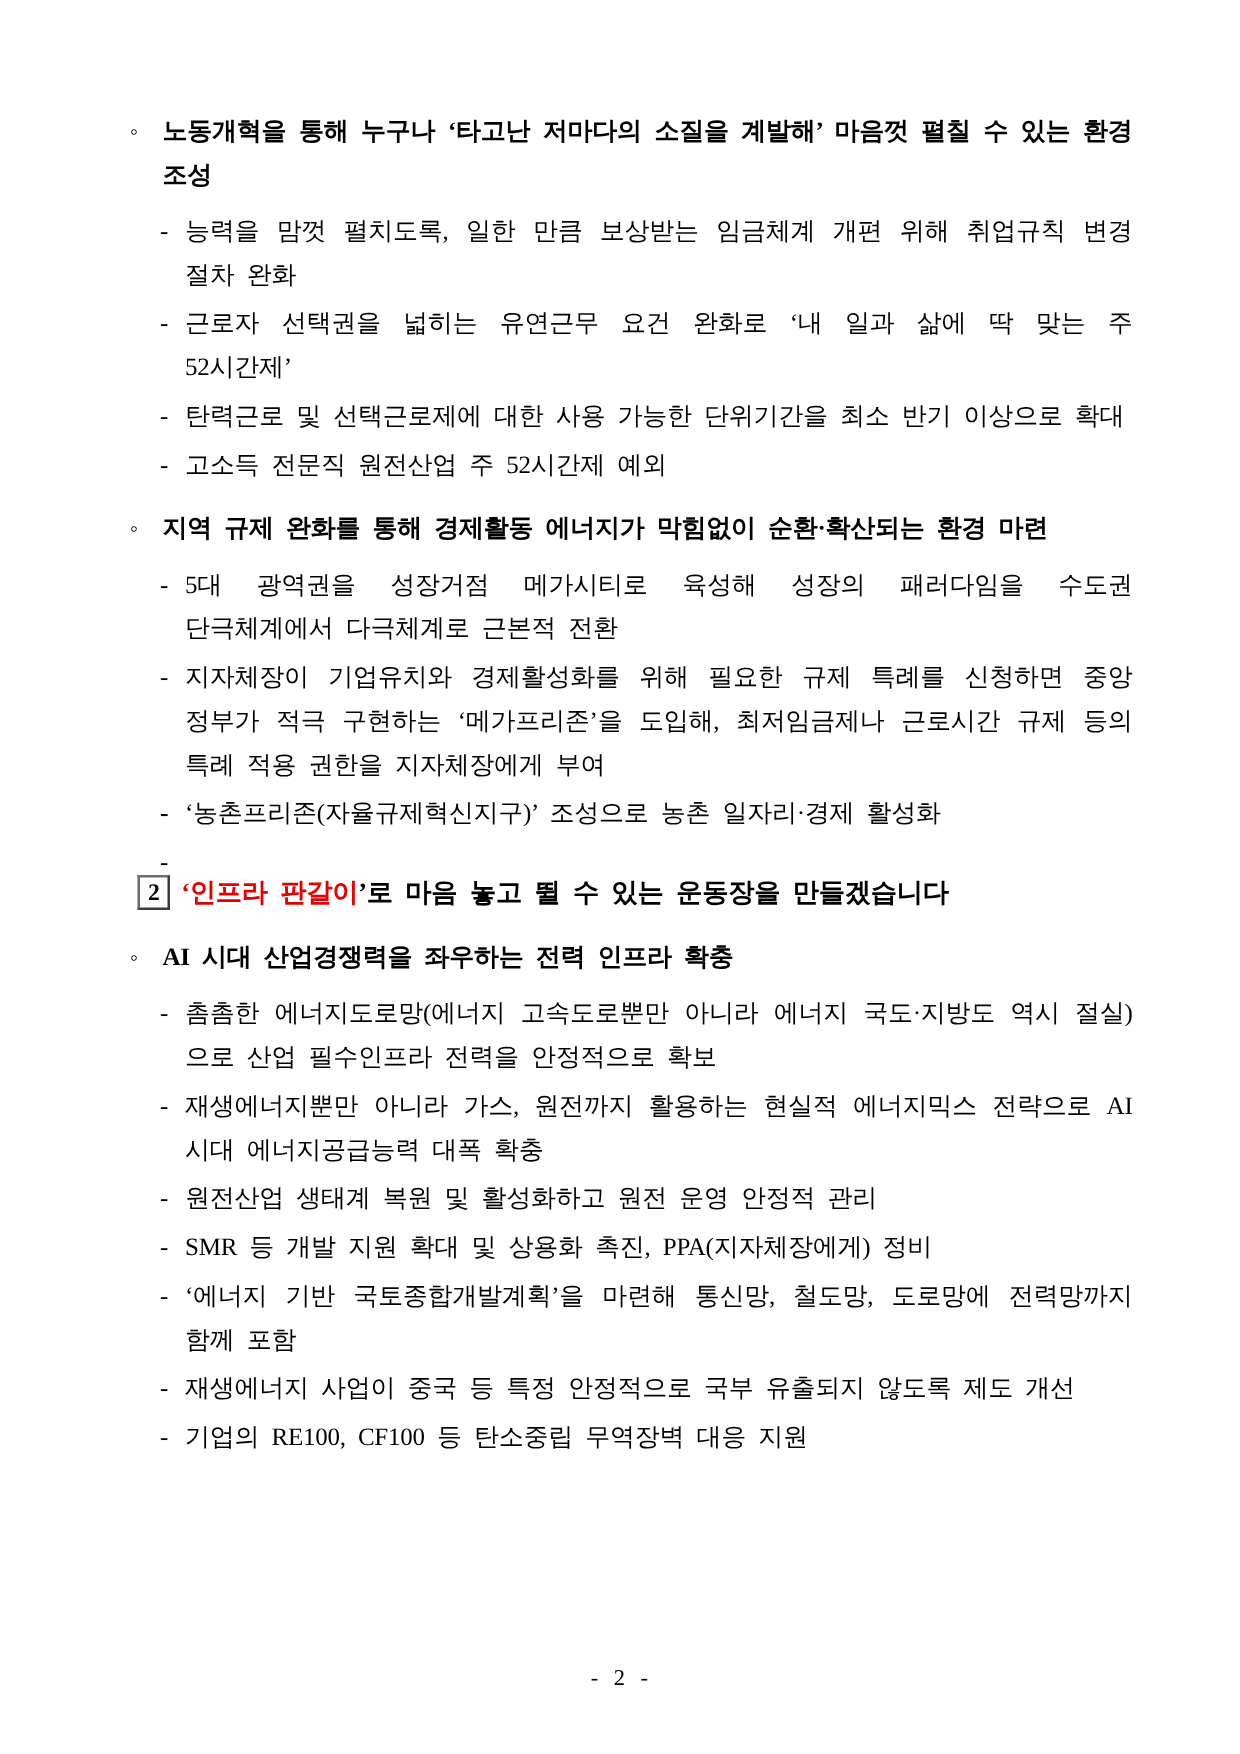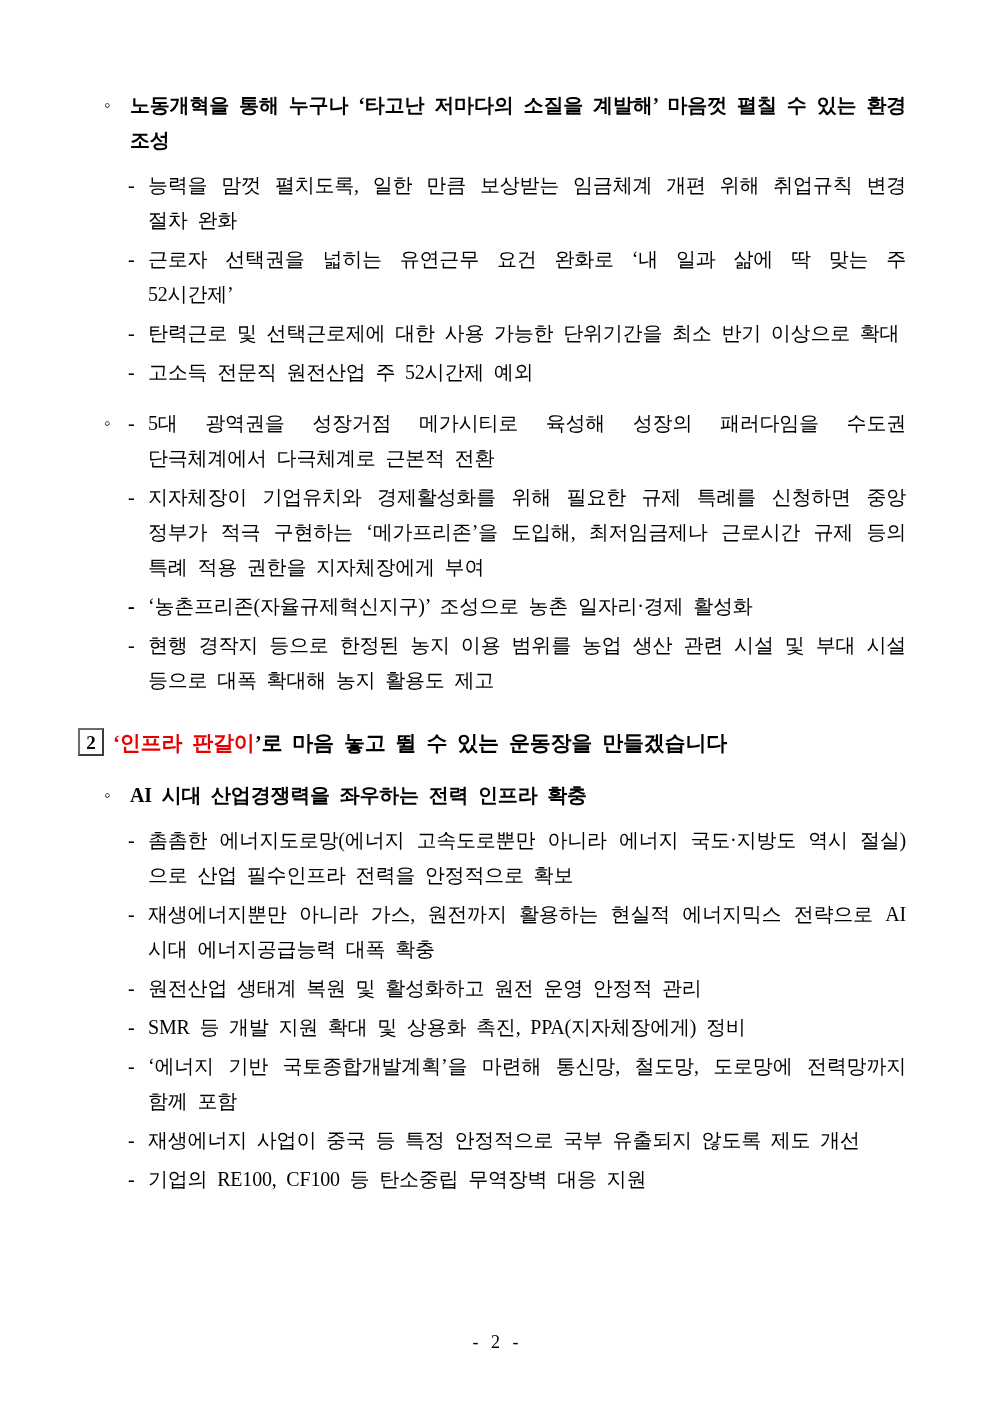--- a/index.html
+++ b/index.html
@@ -40,21 +40,21 @@
   .dash {
     padding-left: 148px;
     margin-top: 4px;
   }
   .dash .marker { left: 128px; }
   .num-head {
     position: relative;
     font-size: 21px;
     font-weight: bold;
     line-height: 38px;
-    padding-left: 78px;
+    padding-left: 110px;
     padding-right: 60px;
     margin-top: 26px;
     margin-bottom: 16px;
     word-spacing: 5px;
     letter-spacing: -0.2px;
     word-break: keep-all;
   }
   .numbox {
     display: inline-block;
     min-width: 26px;
@@ -103,39 +103,39 @@
       <span class="marker">-</span>
       <span>탄력근로 및 선택근로제에 대한 사용 가능한 단위기간을 최소 반기 이상으로 확대</span>
     </div>
     <div class="item dash">
       <span class="marker">-</span>
       <span>고소득 전문직 원전산업 주 52시간제 예외</span>
     </div>
 
     <div class="item circ">
       <span class="marker">◦</span>
+      <span>지역 규제 완화를 통해 경제활동 에너지가 막힘없이 순환·확산되는 환경 마련</span>
     </div>
     <div class="item dash">
       <span class="marker">-</span>
       <span>5대 광역권을 성장거점 메가시티로 육성해 성장의 패러다임을 수도권 단극체계에서 다극체계로 근본적 전환</span>
     </div>
     <div class="item dash">
       <span class="marker">-</span>
       <span>지자체장이 기업유치와 경제활성화를 위해 필요한 규제 특례를 신청하면 중앙 정부가 적극 구현하는 ‘메가프리존’을 도입해, 최저임금제나 근로시간 규제 등의 특례 적용 권한을 지자체장에게 부여</span>
     </div>
     <div class="item dash">
       <span class="marker">-</span>
     </div>
     <div class="item dash">
       <span class="marker">-</span>
       <span>‘농촌프리존(자율규제혁신지구)’ 조성으로 농촌 일자리·경제 활성화</span>
     </div>
     <div class="item dash">
       <span class="marker">-</span>
-      <span>현행 경작지 등으로 한정된 농지 이용 범위를 농업 생산 관련 시설 및 부대 시설 등으로 대폭 확대해 농지 활용도 제고</span>
     </div>
 
     <div class="num-head">
       <span class="numbox">2</span><span class="red">‘인프라 판갈이</span><span>’로 마음 놓고 뛸 수 있는 운동장을 만들겠습니다</span>
     </div>
 
     <div class="item circ">
       <span class="marker">◦</span>
       <span>AI 시대 산업경쟁력을 좌우하는 전력 인프라 확충</span>
     </div>

